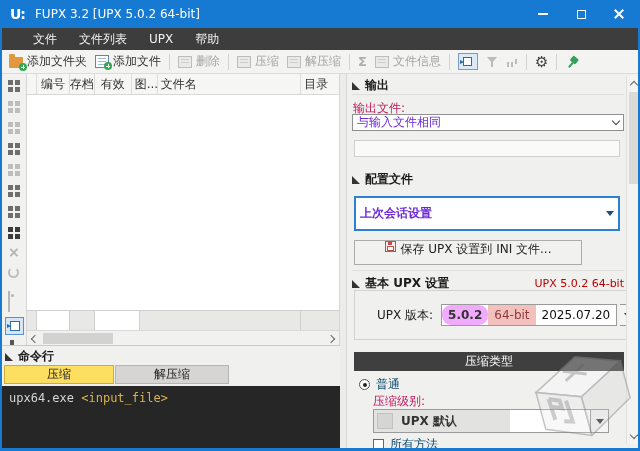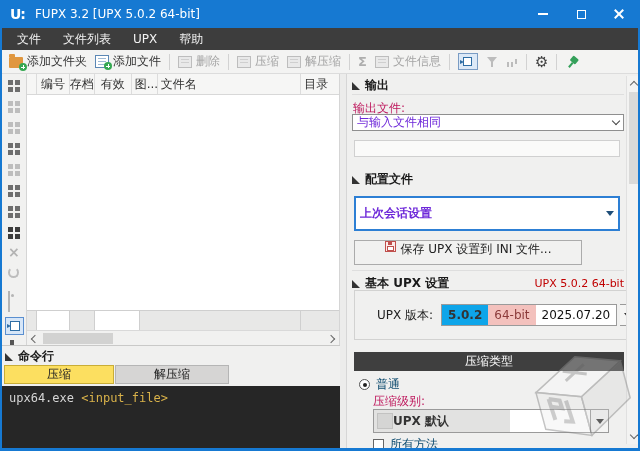--- a/index.html
+++ b/index.html
@@ -12,21 +12,21 @@
   .brand{font-weight:bold;font-size:14px;margin-left:8px;letter-spacing:-1px;}
   .wtitle{font-size:12px;margin-left:10px;}
   .wbtns{position:absolute;right:0;top:0;height:28px;display:flex;}
   .wbtn{width:38px;height:28px;display:flex;align-items:center;justify-content:center;}
   .ic-min{width:10px;height:2px;background:#fff;}
   .ic-max{width:9px;height:9px;border:1px solid #fff;}
   .ic-close{position:relative;width:12px;height:12px;}
   .ic-close::before,.ic-close::after{content:"";position:absolute;left:0;top:5px;width:12px;height:2px;background:#fff;}
   .ic-close::before{transform:rotate(45deg);} .ic-close::after{transform:rotate(-45deg);}
   
-  .menubar{position:absolute;left:0;top:28px;width:100%;height:22px;background:#3d3d3d;display:flex;align-items:flex-start;padding-left:4px;}
+  .menubar{position:absolute;left:0;top:28px;width:100%;height:22px;background:#3d3d3d;display:flex;align-items:flex-start;padding-left:20px;}
   .menu-item{color:#f2f2f2;font-size:12px;padding:0 11px;line-height:22px;}
   
   .toolbar{position:absolute;left:0;top:50px;width:100%;height:24px;background:#f3f3f2;border-bottom:1px solid #dcdcdc;
            display:flex;align-items:center;padding-left:3px;}
   .tbtn{display:flex;align-items:center;gap:4px;font-size:12px;color:#333;padding:2px 4px;white-space:nowrap;}
   .tbtn.disabled{color:#a5a5a5;}
   .tsep{width:1px;height:16px;background:#d2d2d2;margin:0 4px;}
   .ico-addfile{position:relative;width:14px;height:13px;border:1px solid #5b87b5;background:#fff;}
   .ico-addfile::before{content:"";position:absolute;left:2px;top:2px;width:8px;height:1px;background:#9db9d4;box-shadow:0 3px #9db9d4,0 6px #9db9d4;}
   .plusdot{position:absolute;right:-4px;bottom:-3px;width:8px;height:8px;border-radius:50%;background:#36a852;}
@@ -99,33 +99,33 @@
   .profile-combo{border:2px solid #2d7fd4;font-weight:bold;font-size:12px;}
   .savebtn{position:absolute;background:#f1f1f0;border:1px solid #ababab;display:flex;align-items:flex-start;justify-content:center;gap:5px;font-size:12px;color:#222;}
   .floppy{width:11px;height:11px;border:1.5px solid #c0504d;background:#fdecea;position:relative;}
   .floppy::before{content:"";position:absolute;left:2px;top:0;width:4px;height:3px;background:#c0504d;}
   .floppy::after{content:"";position:absolute;left:1.5px;bottom:0;width:5px;height:3px;background:#fff;border:1px solid #c0504d;}
   .rednote{position:absolute;right:18px;font-size:11px;color:#c00000;}
   .group{position:absolute;border:1px solid #d2d2d1;background:#f0f0ef;display:flex;align-items:center;}
   .verlabel{font-size:12px;color:#222;margin-left:22px;}
   .verctl{display:flex;align-items:center;border:1px solid #9a9a9a;background:#fff;margin-left:8px;height:22px;}
   .seg{font-size:12px;padding:0 6px;height:100%;display:flex;align-items:center;font-weight:bold;}
-  .seg-ver{background:#0ea5e9;color:#333;}
+  .seg-ver{background:#f0abfc;color:#333;border-radius:9px;}
   .seg-bit{background:#f3c1bd;color:#8b3a3a;font-weight:normal;}
   .seg-date{background:#fff;color:#111;font-weight:normal;}
   .verdrop{width:17px;height:22px;border:1px solid #9a9a9a;border-left:none;background:#f5f5f4;display:flex;align-items:center;justify-content:center;margin-left:3px;}
   .darkbar{position:absolute;background:#3f3f3f;color:#fff;font-size:12px;display:flex;align-items:center;justify-content:center;}
   .radio{width:11px;height:11px;border:1px solid #555;border-radius:50%;background:#fff;position:relative;}
   .radio.on::before{content:"";position:absolute;left:2.5px;top:2.5px;width:4px;height:4px;border-radius:50%;background:#222;}
   .rrow{position:absolute;display:flex;align-items:center;gap:6px;font-size:12px;color:#0c4a6e;}
   .checkbox{width:11px;height:11px;border:1px solid #666;background:#fff;}
   .lvlcombo{position:absolute;border:1px solid #9a9a9a;display:flex;align-items:center;
             background:linear-gradient(to right,#e2e2e1 0 58%,#fff 58% 100%);}
   .lvl-swatch{width:16px;height:16px;background:#d5d5d4;border:1px solid #c2c2c1;margin-left:3px;}
-  .lvl-text{font-size:12px;font-weight:bold;color:#333;flex:1;}
+  .lvl-text{font-size:12px;font-weight:bold;color:#333;margin-left:8px;flex:1;}
   .lvl-drop{width:18px;height:100%;border-left:1px solid #9a9a9a;background:#f5f5f4;display:flex;align-items:center;justify-content:center;}
   .vscroll{position:absolute;left:279px;top:2px;width:14px;height:368px;background:#f3f3f2;border-left:1px solid #e0e0e0;}
   .vs-thumb{position:absolute;left:2px;top:16px;width:10px;height:92px;background:#dadad9;}
   
   .cmdpanel{position:absolute;left:0;top:345px;width:338px;height:103px;background:#f0f0ef;border-top:1px solid #c9c9c8;}
   .tab{position:absolute;top:19px;height:19px;display:flex;align-items:center;justify-content:center;font-size:12px;color:#222;}
   .tab-on{background:#fcdf60;border:1px solid #c9ad36;}
   .tab-off{background:#d6d5d4;border:1px solid #b5b5b5;}
   .console{position:absolute;left:0;top:40px;width:338px;height:63px;background:#262626;
            font-family:"DejaVu Sans Mono","Liberation Mono",monospace;font-size:12px;padding:5px 7px;white-space:pre;}

